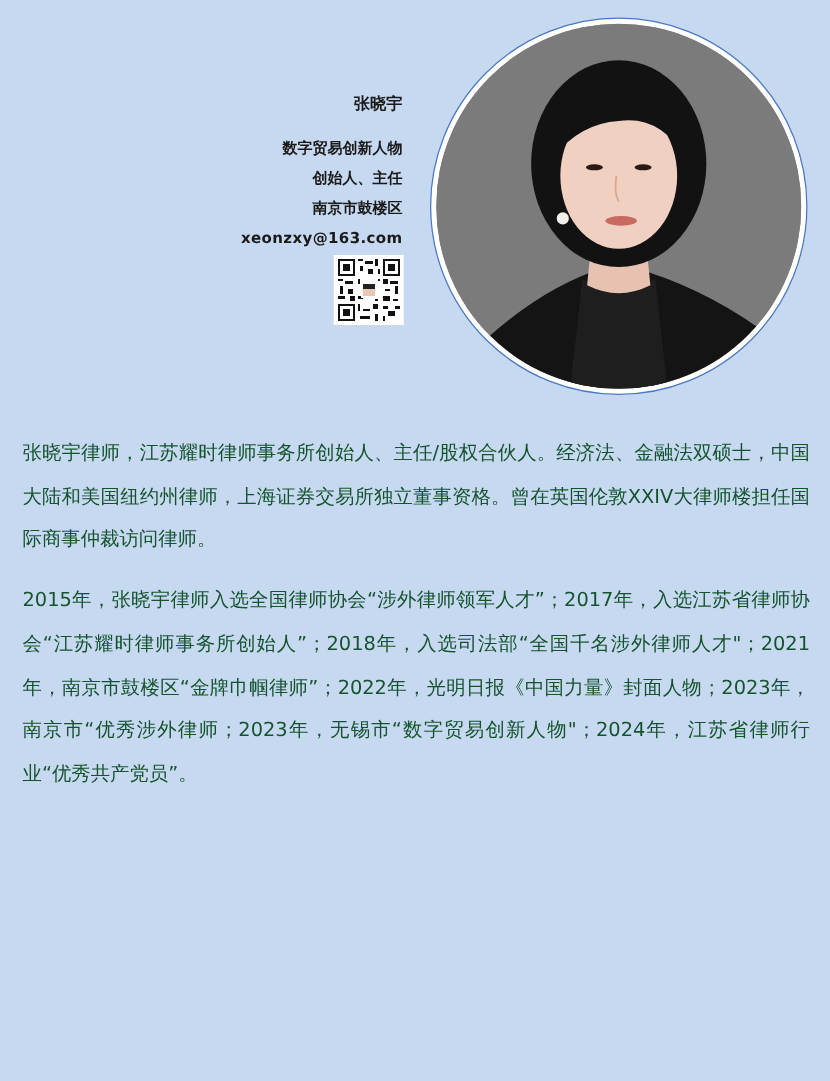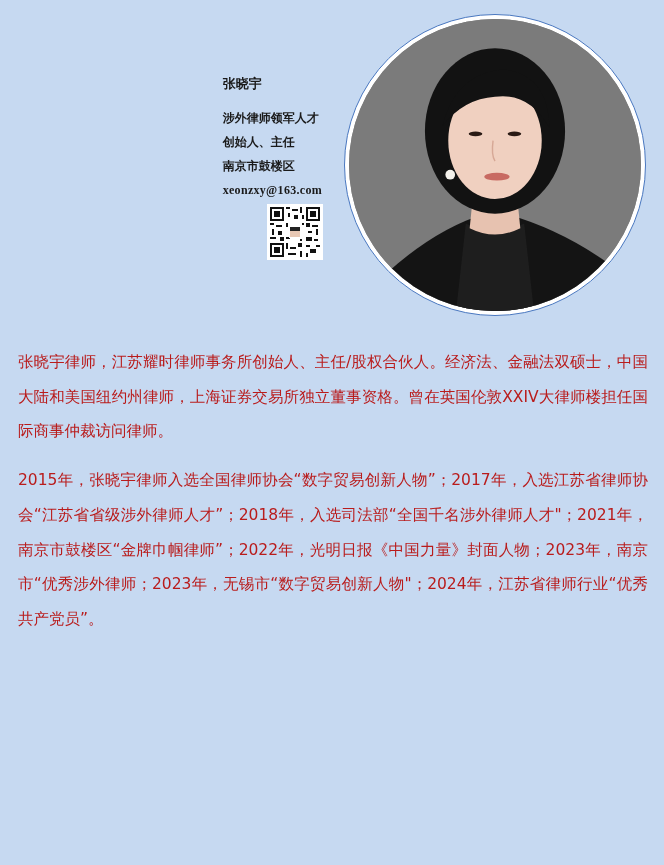--- a/index.html
+++ b/index.html
@@ -6,55 +6,55 @@
   body {
     width:664px; height:865px; overflow:hidden;
     background:#c6d9f1;
     font-family:"DejaVu Sans","Liberation Sans",sans-serif;
     color:#222;
     position:relative;
   }
   .header { position:absolute; left:0; top:0; width:664px; height:330px; }
   .info {
     position:absolute; right:342px; top:74px;
-    text-align:left;
+    text-align:right;
     font-weight:bold; font-size:12px; color:#1a1a1a;
   }
   .info .name { font-size:13px; margin-bottom:12px; line-height:20px; }
   .info .line { line-height:24px; }
-  .info .email { letter-spacing:0.3px;font-family:Liberation Serif, serif; }
+  .info .email { letter-spacing:0.3px; }
   .qr {
     position:absolute; left:267px; top:204px; width:56px; height:56px;
     background:#fff; box-sizing:border-box; padding:3px;
   }
   .qr svg { width:50px; height:50px; display:block; }
   .photo-ring {
     position:absolute; left:344px; top:14px; width:302px; height:302px;
     border-radius:50%; border:1.5px solid #4a78c0; box-sizing:border-box;
     background:#fff;
   }
   .photo {
     position:absolute; left:4px; top:4px; right:4px; bottom:4px;
     border-radius:50%; overflow:hidden; background:#7b7b7b;
   }
   .photo svg { width:100%; height:100%; display:block; }
   .body-text {
     position:absolute; left:18px; top:345px; width:630px;
-    font-size:15.5px; line-height:34.7px; color:#b91c1c;
+    font-size:15.5px; line-height:34.7px; color:#14532d;
     text-align:justify;
   }
   .body-text p { margin:0 0 14px 0; }
 </style>
 </head>
 <body>
 
 <div class="header">
   <div class="info">
     <div class="name">张晓宇</div>
-    <div class="line">涉外律师领军人才</div>
+    <div class="line">数字贸易创新人物</div>
     <div class="line">创始人、主任</div>
     <div class="line">南京市鼓楼区</div>
     <div class="line email">xeonzxy@163.com</div>
   </div>
 
   <div class="qr">
     <svg viewBox="0 0 25 25" shape-rendering="crispEdges">
       <rect width="25" height="25" fill="#fff"></rect>
       <g fill="#111">
         <rect x="0" y="0" width="7" height="7"></rect>
@@ -129,14 +129,14 @@
         <ellipse cx="152" cy="162" rx="13" ry="4" fill="#c86a62"></ellipse>
 
         <circle cx="104" cy="160" r="5" fill="#f3f0ea"></circle>
       </svg>
     </div>
   </div>
 </div>
 
 <div class="body-text">
   <p>张晓宇律师，江苏耀时律师事务所创始人、主任/股权合伙人。经济法、金融法双硕士，中国大陆和美国纽约州律师，上海证券交易所独立董事资格。曾在英国伦敦XXIV大律师楼担任国际商事仲裁访问律师。</p>
-  <p>2015年，张晓宇律师入选全国律师协会“数字贸易创新人物”；2017年，入选江苏省律师协会“江苏省省级涉外律师人才”；2018年，入选司法部“全国千名涉外律师人才"；2021年，南京市鼓楼区“金牌巾帼律师”；2022年，光明日报《中国力量》封面人物；2023年，南京市“优秀涉外律师；2023年，无锡市“数字贸易创新人物"；2024年，江苏省律师行业“优秀共产党员”。</p>
+  <p>2015年，张晓宇律师入选全国律师协会“涉外律师领军人才”；2017年，入选江苏省律师协会“江苏耀时律师事务所创始人”；2018年，入选司法部“全国千名涉外律师人才"；2021年，南京市鼓楼区“金牌巾帼律师”；2022年，光明日报《中国力量》封面人物；2023年，南京市“优秀涉外律师；2023年，无锡市“数字贸易创新人物"；2024年，江苏省律师行业“优秀共产党员”。</p>
 </div>
 
 </body></html>

